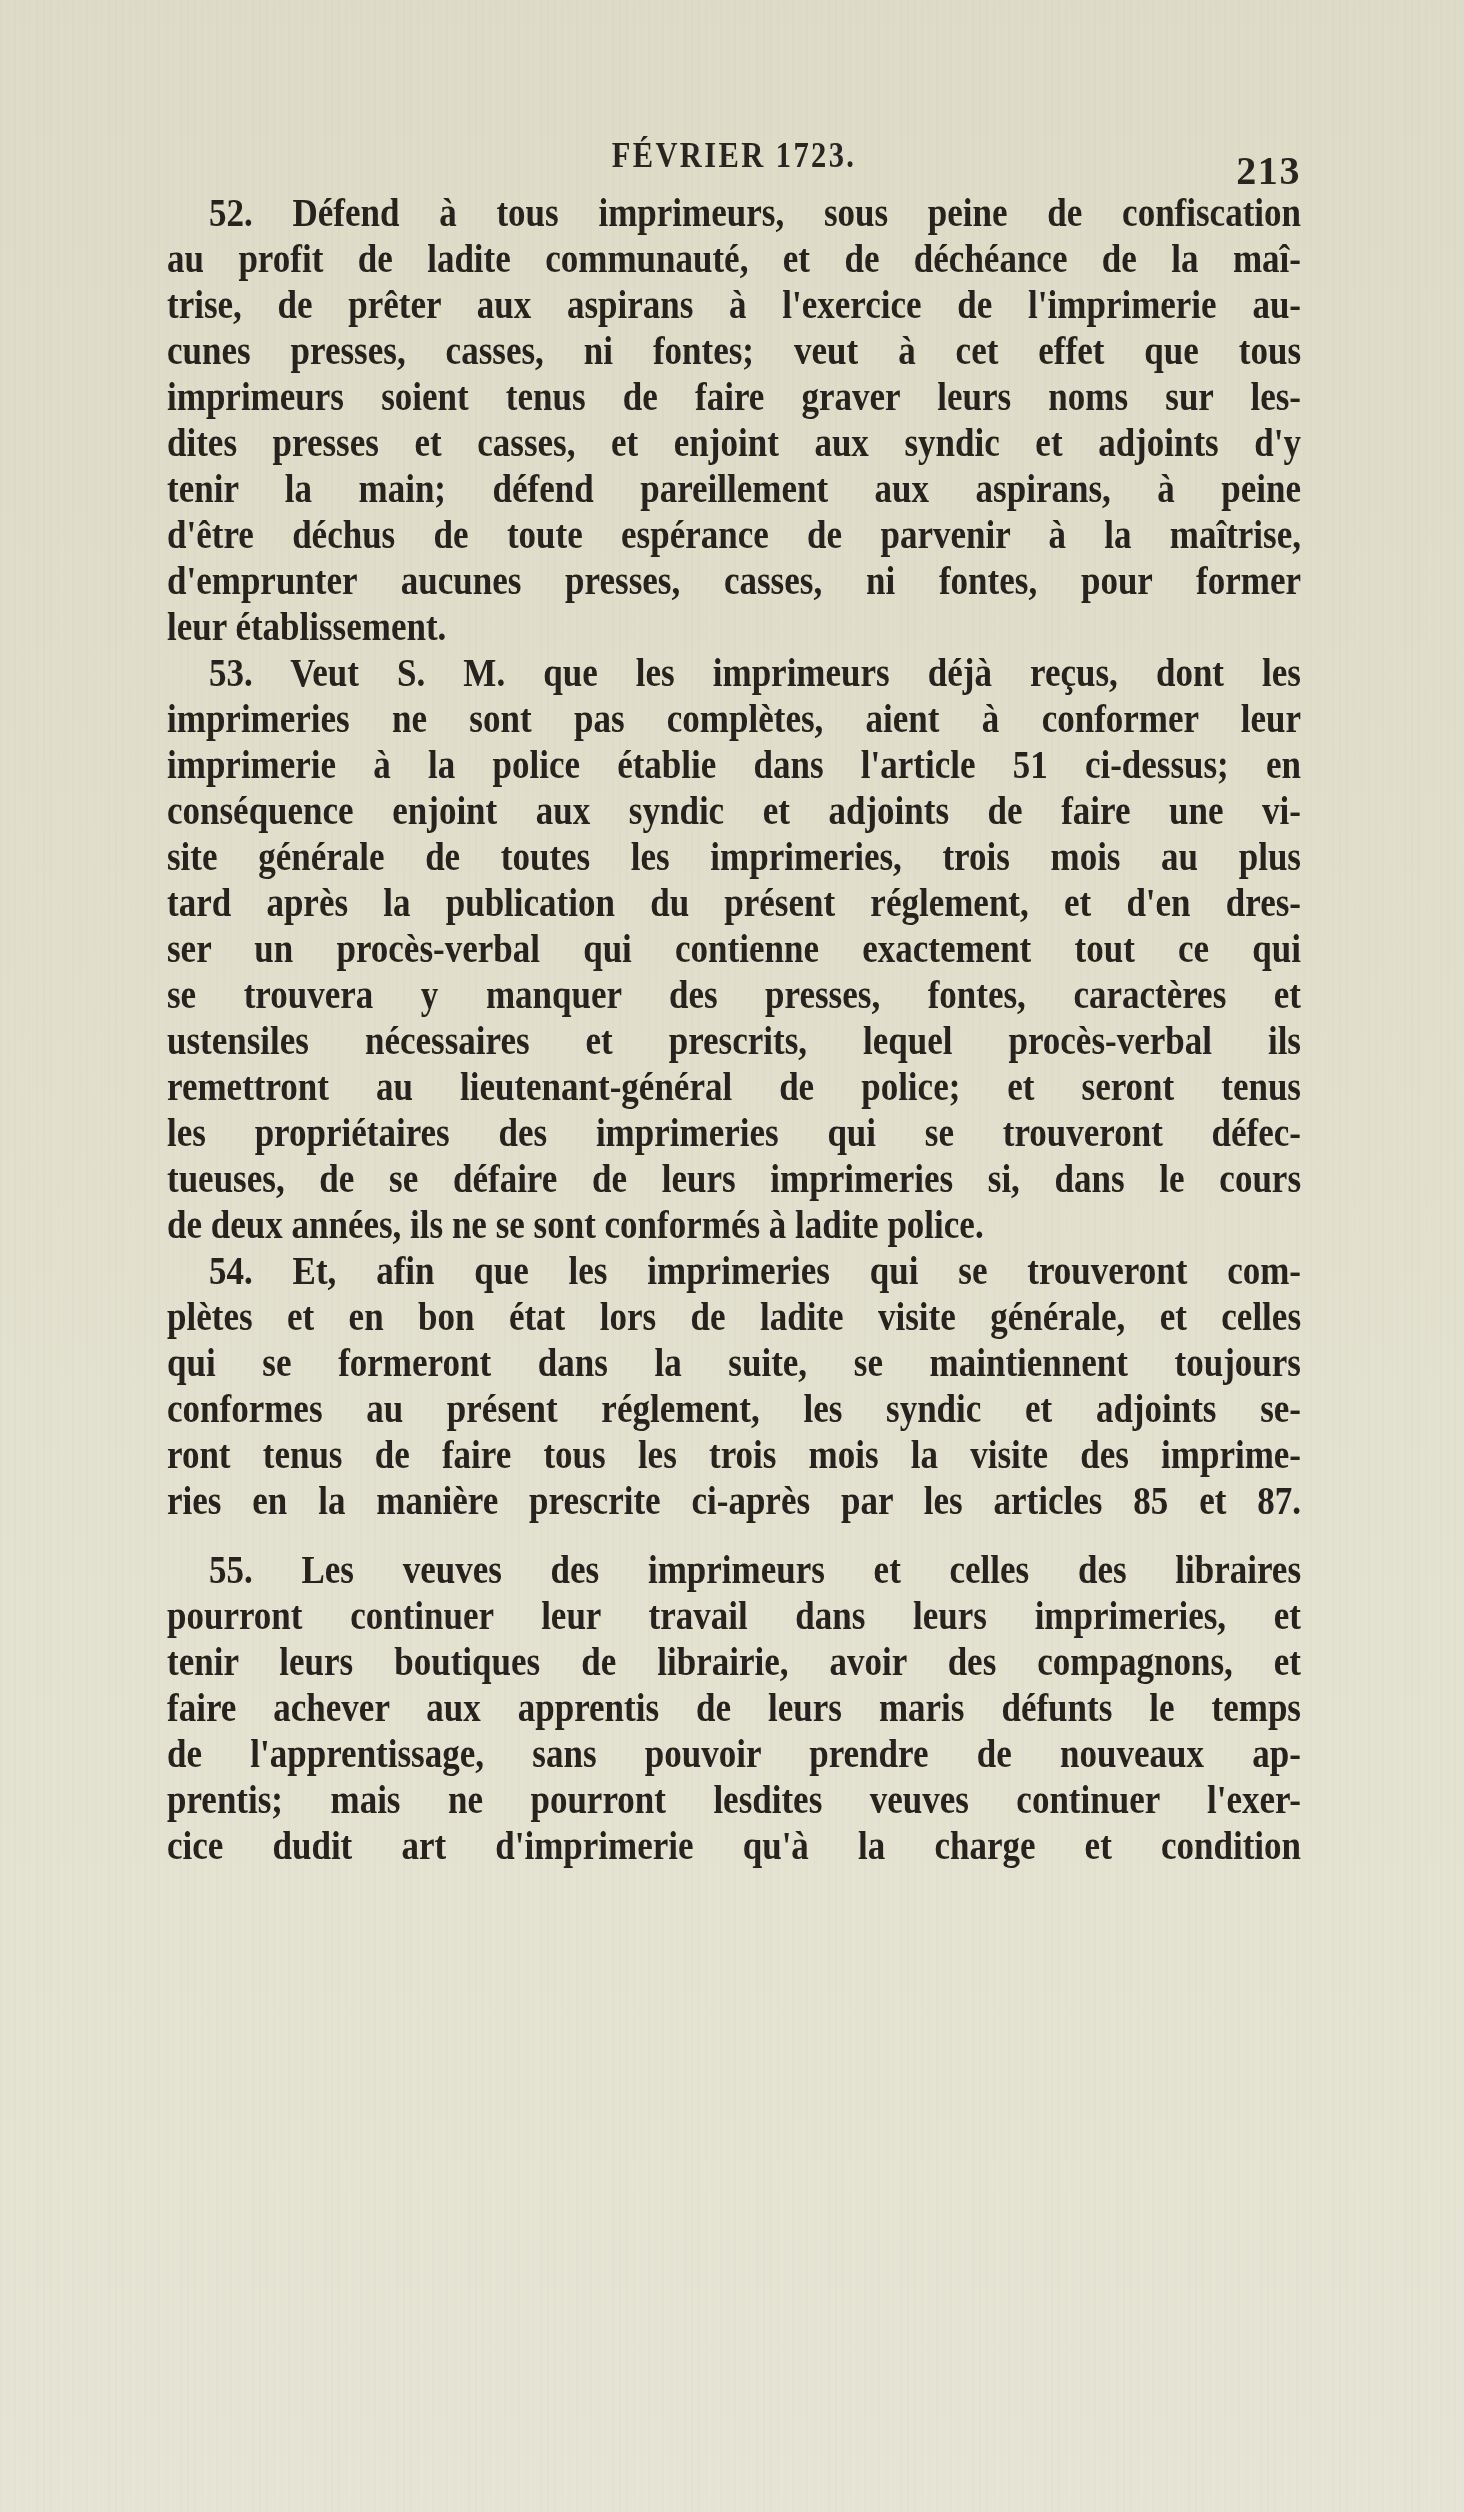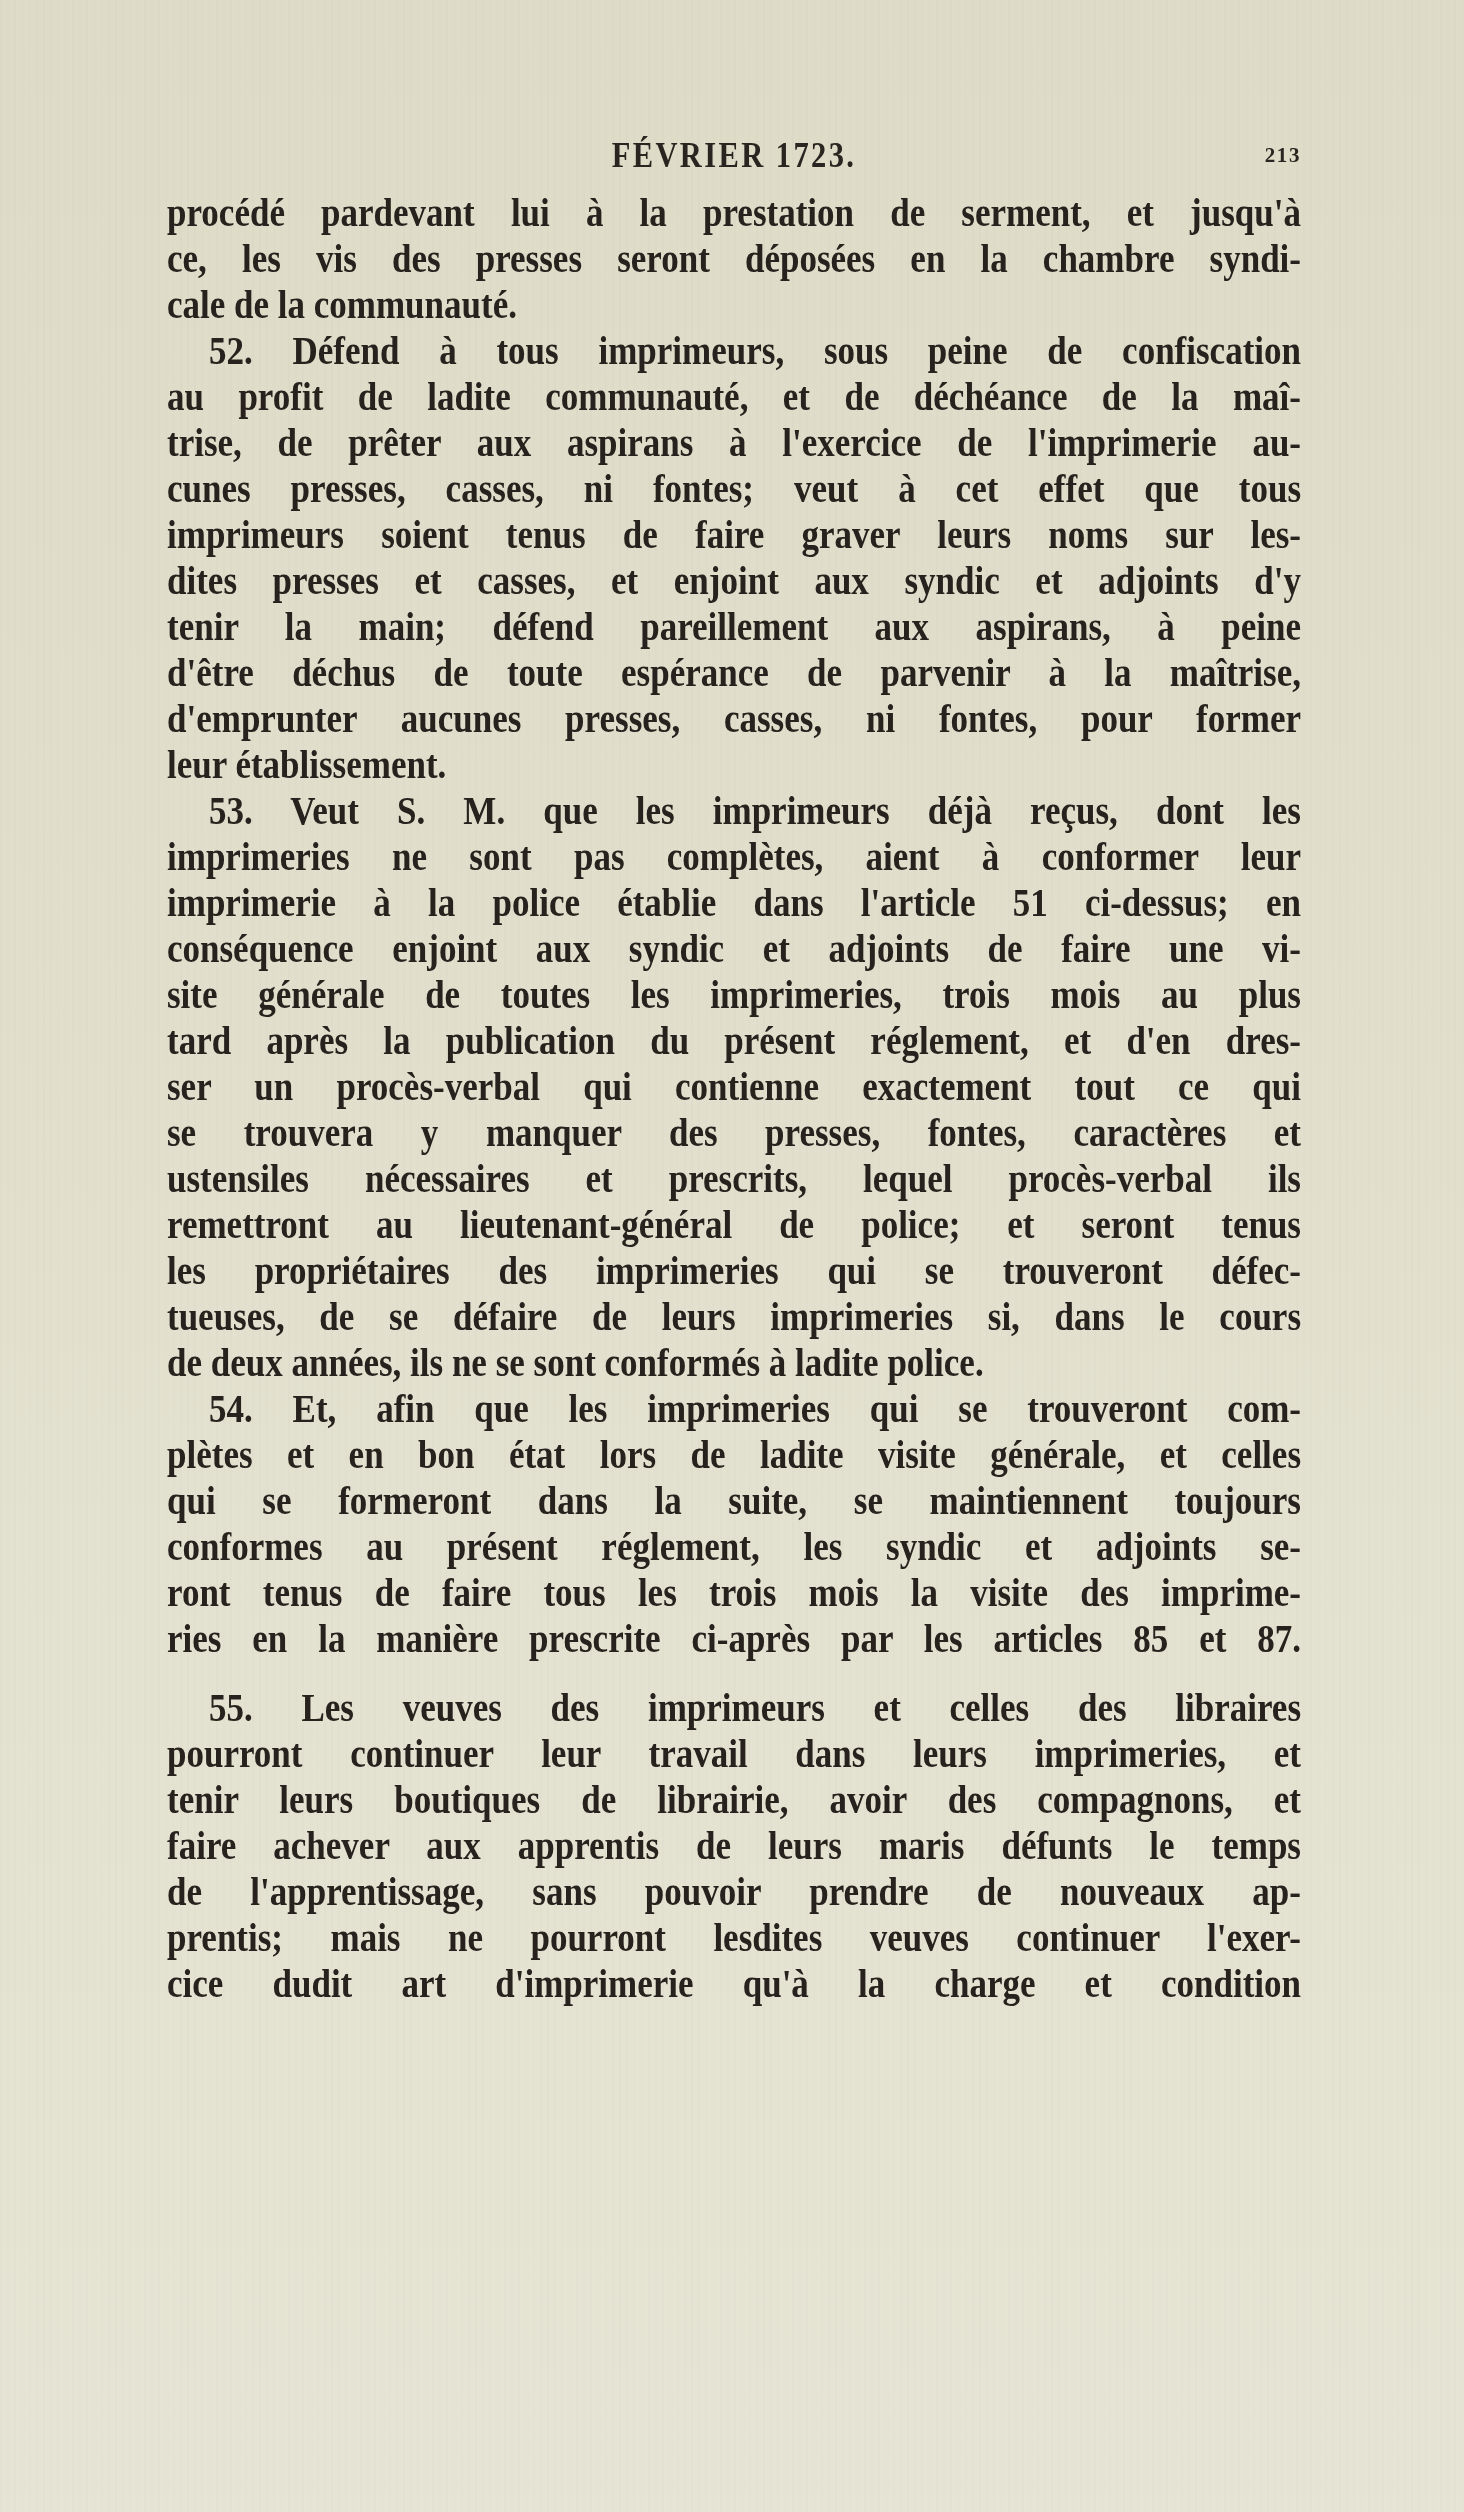--- a/index.html
+++ b/index.html
@@ -16,23 +16,23 @@
   .running-head {
     position: absolute; top: 131px; left: 167px; width: 1134px; height: 48px;
   }
   .rh-title {
     position: absolute; left: 0; right: 0; text-align: center;
     font-family: "Liberation Serif", serif; font-weight: bold;
     font-size: 30.5px; letter-spacing: 2.4px; line-height: 48px;
     transform: scaleY(1.15);
   }
   .rh-page {
-    position: absolute; right: 0; top: 0;
+    position: absolute; right: 0; top: 16px;
     font-family: "Liberation Serif", serif; font-weight: bold;
-    font-size: 21px; line-height: 48px; letter-spacing: 1.6px;
+    font-size: 40px; line-height: 48px; letter-spacing: 1.6px;
   }
   .body-text {
     position: absolute; left: 167px; top: 191px; width: 1134px;
   }
   .line {
     display: block; height: 46px; line-height: 46px;
     font-family: "Liberation Serif", serif; font-weight: bold;
     font-size: 35px; white-space: nowrap;
     text-align: justify; text-align-last: justify;
     transform-origin: left center; transform: scaleY(1.12);
@@ -58,25 +58,20 @@
 
 <div class="page">
 
   <div class="running-head">
     <span class="rh-title">FÉVRIER 1723.</span>
     <span class="rh-page">213</span>
   </div>
 
   <div class="body-text">
 
-    <div>
-      <span class="line">procédé pardevant lui à la prestation de serment, et jusqu'à</span>
-      <span class="line">ce, les vis des presses seront déposées en la chambre syndi-</span>
-      <span class="line last">cale de la communauté.</span>
-    </div>
 
     <div>
       <span class="line indent">52. Défend à tous imprimeurs, sous peine de confiscation</span>
       <span class="line">au profit de ladite communauté, et de déchéance de la maî-</span>
       <span class="line">trise, de prêter aux aspirans à l'exercice de l'imprimerie au-</span>
       <span class="line">cunes presses, casses, ni fontes; veut à cet effet que tous</span>
       <span class="line">imprimeurs soient tenus de faire graver leurs noms sur les-</span>
       <span class="line">dites presses et casses, et enjoint aux syndic et adjoints d'y</span>
       <span class="line">tenir la main; défend pareillement aux aspirans, à peine</span>
       <span class="line">d'être déchus de toute espérance de parvenir à la maîtrise,</span>

